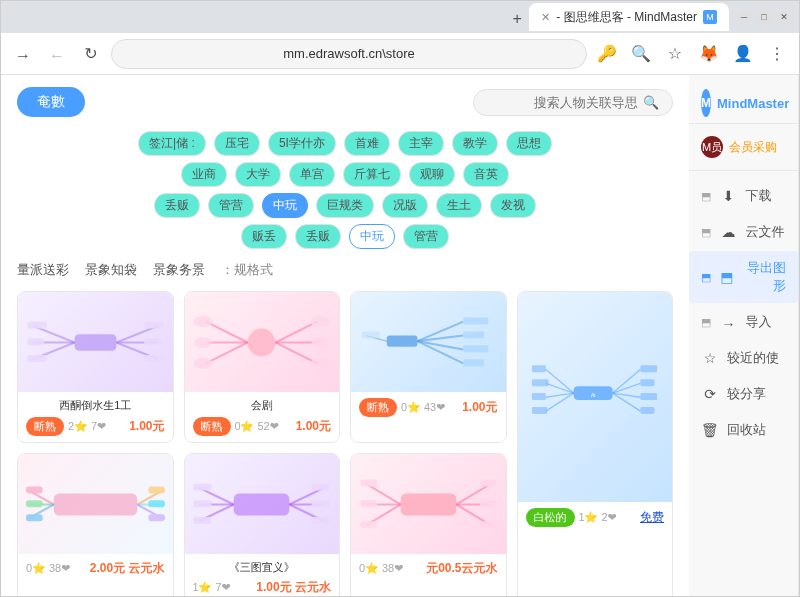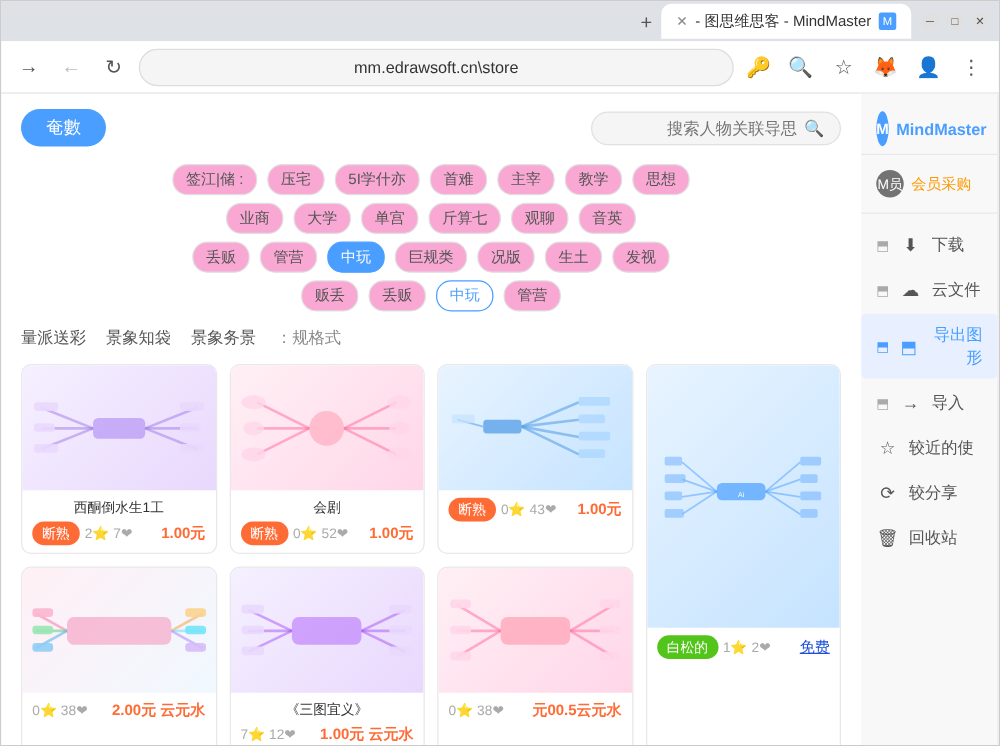--- a/index.html
+++ b/index.html
@@ -43,21 +43,21 @@
     
     .top-row { display: flex; align-items: center; justify-content: space-between; margin-bottom: 14px; }
     .recommend-btn { background: #4a9eff; color: white; border: none; border-radius: 20px; padding: 6px 20px; font-size: 14px; cursor: pointer; }
     .search-box { display: flex; align-items: center; background: #f5f5f5; border: 1px solid #e0e0e0; border-radius: 20px; padding: 5px 12px; gap: 6px; width: 200px; }
     .search-box input { border: none; background: transparent; font-size: 13px; outline: none; width: 150px; text-align: right; }
     .search-icon { color: #aaa; font-size: 13px; }
 
     
     .tags-section { margin-bottom: 12px; }
     .tags-row { display: flex; flex-wrap: wrap; gap: 8px; justify-content: center; margin-bottom: 6px; }
-    .tag { padding: 3px 10px; background: #f9a8d4; border: 1px solid #e0e0e0; border-radius: 12px; font-size: 12px; color: #555; cursor: pointer; }
+    .tag { padding: 3px 10px; background: #5eead4; border: 1px solid #e0e0e0; border-radius: 12px; font-size: 12px; color: #555; cursor: pointer; }
     .tag.active { background: #4a9eff; color: white; border-color: #4a9eff; }
     .tag.blue-outline { background: #fff; border-color: #4a9eff; color: #4a9eff; }
 
     
     .filter-row { display: flex; align-items: center; justify-content: flex-end; gap: 16px; margin-bottom: 12px; font-size: 13px; color: #555; }
     .filter-label { color: #888; }
     .filter-item { cursor: pointer; }
 
     
     .cards-grid { display: grid; grid-template-columns: repeat(4, 1fr); gap: 10px; }
@@ -119,21 +119,21 @@
   <div class="browser-content">
 
     <div class="right-sidebar">
       <div style="display:flex; align-items:center; justify-content:flex-end; padding: 6px 12px; gap:6px; font-size:13px; color:#4a9eff; font-weight:bold; border-bottom: 1px solid #e8e8e8; margin-bottom:6px;">
         <span>MindMaster</span>
         <div style="width:28px;height:28px;background:#4a9eff;border-radius:50%;color:white;display:flex;align-items:center;justify-content:center;font-size:12px;">M</div>
       </div>
 
       <div style="display:flex; align-items:center; justify-content:flex-end; padding: 4px 12px; gap:6px; font-size:12px; color:#ff9800;">
         <span>会员采购</span>
-        <span style="background:#737373;color:white;border-radius:50%;width:22px;height:22px;display:flex;align-items:center;justify-content:center;font-size:11px;">M员</span>
+        <span style="background:#7f1d1d;color:white;border-radius:50%;width:22px;height:22px;display:flex;align-items:center;justify-content:center;font-size:11px;">M员</span>
       </div>
 
       <div style="height:1px;background:#e8e8e8;margin:6px 0;"></div>
 
       <div class="sidebar-item">
         <span style="font-size:13px;">下载</span>
         <span class="sidebar-item-icon">⬇</span>
         <span style="font-size:11px;color:#aaa;">⬒</span>
       </div>
 
@@ -387,21 +387,21 @@
               <rect x="1" y="39" width="13" height="5" rx="2" fill="#e9d8fd" opacity="0.9"></rect>
               <rect x="86" y="15" width="13" height="5" rx="2" fill="#e9d8fd" opacity="0.9"></rect>
               <rect x="86" y="27" width="13" height="5" rx="2" fill="#e9d8fd" opacity="0.9"></rect>
               <rect x="86" y="39" width="13" height="5" rx="2" fill="#e9d8fd" opacity="0.9"></rect>
             </svg>
           </div>
           <div class="card-info">
             <div class="card-title">《三图宜义》</div>
             <div class="card-meta">
               <span class="card-price">1.00元 云元水</span>
-              <span style="font-size:11px;color:#aaa;">❤12 ⭐7</span>
+              <span style="font-size:11px;color:#aaa;">❤7 ⭐1</span>
             </div>
           </div>
         </div>
 
         <div class="card">
           <div class="card-thumb" style="background: linear-gradient(135deg, #fff0f5 0%, #f0f8ff 100%);">
             <svg class="thumb-svg" viewBox="0 0 100 60">
               <rect x="20" y="22" width="60" height="16" rx="4" fill="#f687b3" opacity="0.5"></rect>
               <line x1="20" y1="30" x2="2" y2="20" stroke="#f687b3" stroke-width="1.5" opacity="0.6"></line>
               <line x1="20" y1="30" x2="2" y2="30" stroke="#68d391" stroke-width="1.5" opacity="0.6"></line>

